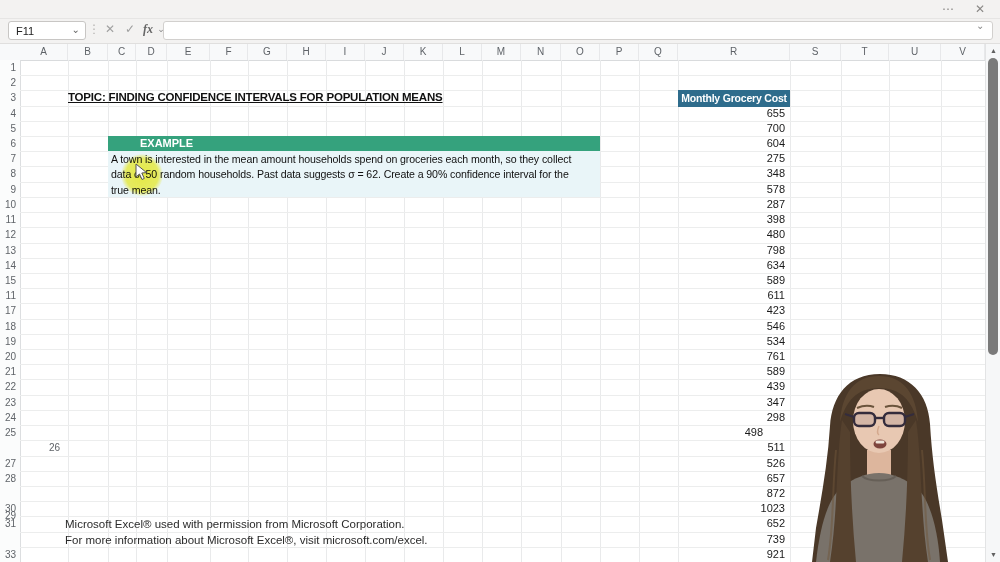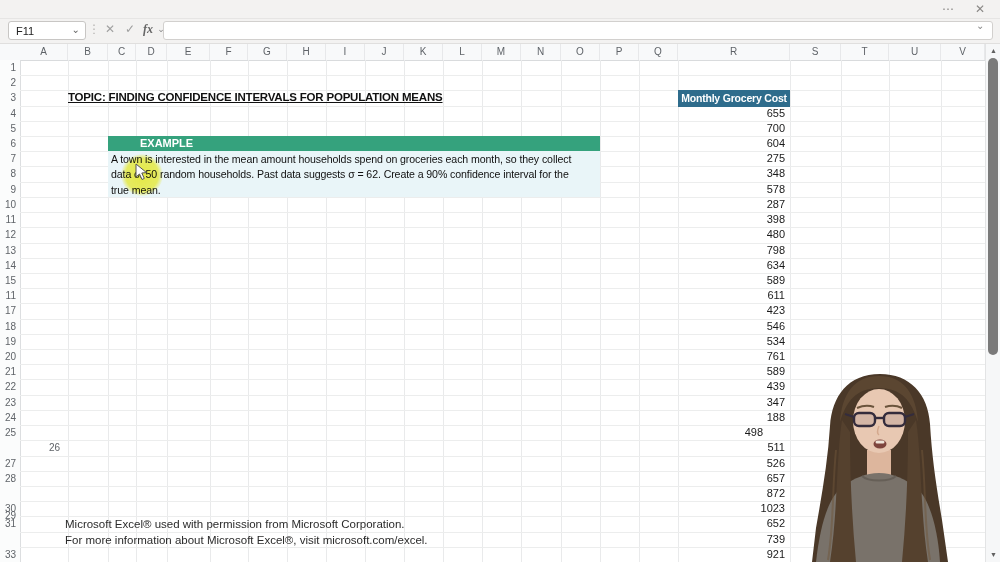--- a/index.html
+++ b/index.html
@@ -239,21 +239,21 @@
       <div class="grocery-cell" style="left: 678px; width: 110px; top: 257.756px; height: 15.212px; line-height: 15.212px;">634</div>
       <div class="grocery-cell" style="left: 678px; width: 110px; top: 272.968px; height: 15.212px; line-height: 15.212px;">589</div>
       <div class="grocery-cell" style="left: 678px; width: 110px; top: 288.18px; height: 15.212px; line-height: 15.212px;">611</div>
       <div class="grocery-cell" style="left: 678px; width: 110px; top: 303.392px; height: 15.212px; line-height: 15.212px;">423</div>
       <div class="grocery-cell" style="left: 678px; width: 110px; top: 318.604px; height: 15.212px; line-height: 15.212px;">546</div>
       <div class="grocery-cell" style="left: 678px; width: 110px; top: 333.816px; height: 15.212px; line-height: 15.212px;">534</div>
       <div class="grocery-cell" style="left: 678px; width: 110px; top: 349.028px; height: 15.212px; line-height: 15.212px;">761</div>
       <div class="grocery-cell" style="left: 678px; width: 110px; top: 364.24px; height: 15.212px; line-height: 15.212px;">589</div>
       <div class="grocery-cell" style="left: 678px; width: 110px; top: 379.452px; height: 15.212px; line-height: 15.212px;">439</div>
       <div class="grocery-cell" style="left: 678px; width: 110px; top: 394.664px; height: 15.212px; line-height: 15.212px;">347</div>
-      <div class="grocery-cell" style="left: 678px; width: 110px; top: 409.876px; height: 15.212px; line-height: 15.212px;">188</div>
+      <div class="grocery-cell" style="left: 678px; width: 110px; top: 409.876px; height: 15.212px; line-height: 15.212px;">298</div>
       <div class="grocery-cell" style="left: 656px; width: 110px; top: 425.088px; height: 15.212px; line-height: 15.212px;">498</div>
       <div class="grocery-cell" style="left: 678px; width: 110px; top: 440.3px; height: 15.212px; line-height: 15.212px;">511</div>
       <div class="grocery-cell" style="left: 678px; width: 110px; top: 455.512px; height: 15.212px; line-height: 15.212px;">526</div>
       <div class="grocery-cell" style="left: 678px; width: 110px; top: 470.724px; height: 15.212px; line-height: 15.212px;">657</div>
       <div class="grocery-cell" style="left: 678px; width: 110px; top: 485.936px; height: 15.212px; line-height: 15.212px;">872</div>
       <div class="grocery-cell" style="left: 678px; width: 110px; top: 501.148px; height: 15.212px; line-height: 15.212px;">1023</div>
       <div class="grocery-cell" style="left: 678px; width: 110px; top: 516.36px; height: 15.212px; line-height: 15.212px;">652</div>
       <div class="grocery-cell" style="left: 678px; width: 110px; top: 531.572px; height: 15.212px; line-height: 15.212px;">739</div>
       <div class="grocery-cell" style="left: 678px; width: 110px; top: 546.784px; height: 15.212px; line-height: 15.212px;">921</div>
       <div class="attr-line" style="left: 65px; top: 517.36px; height: 15.212px; line-height: 15.212px;">Microsoft Excel® used with permission from Microsoft Corporation.</div>

